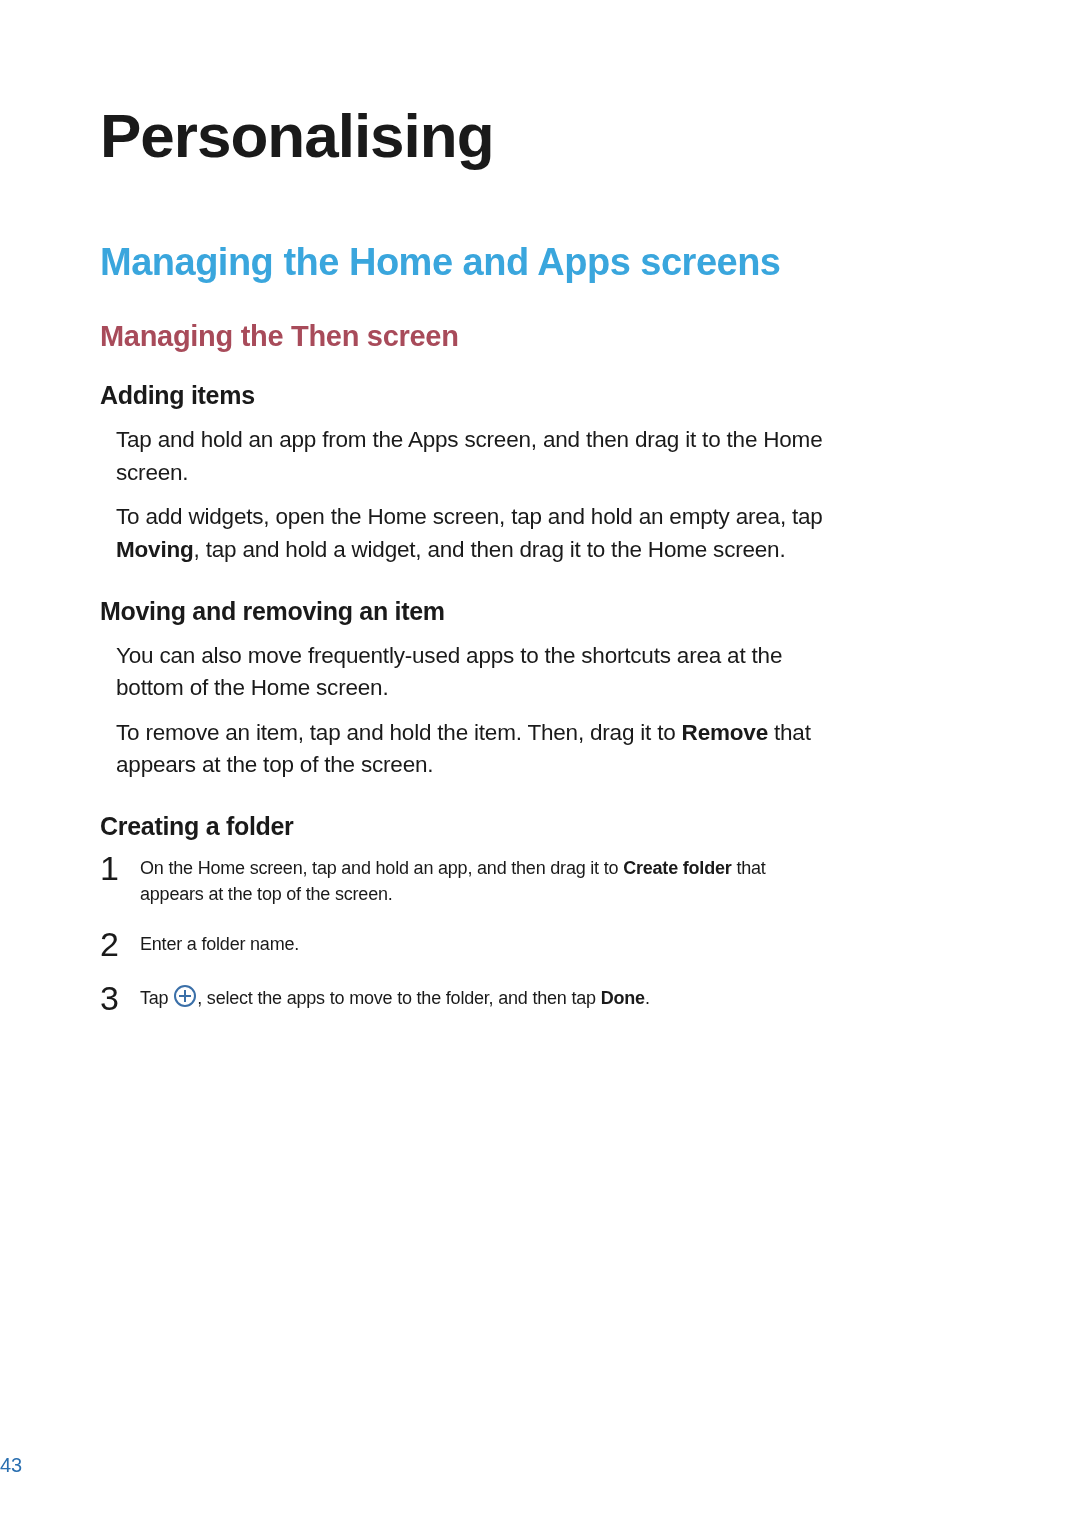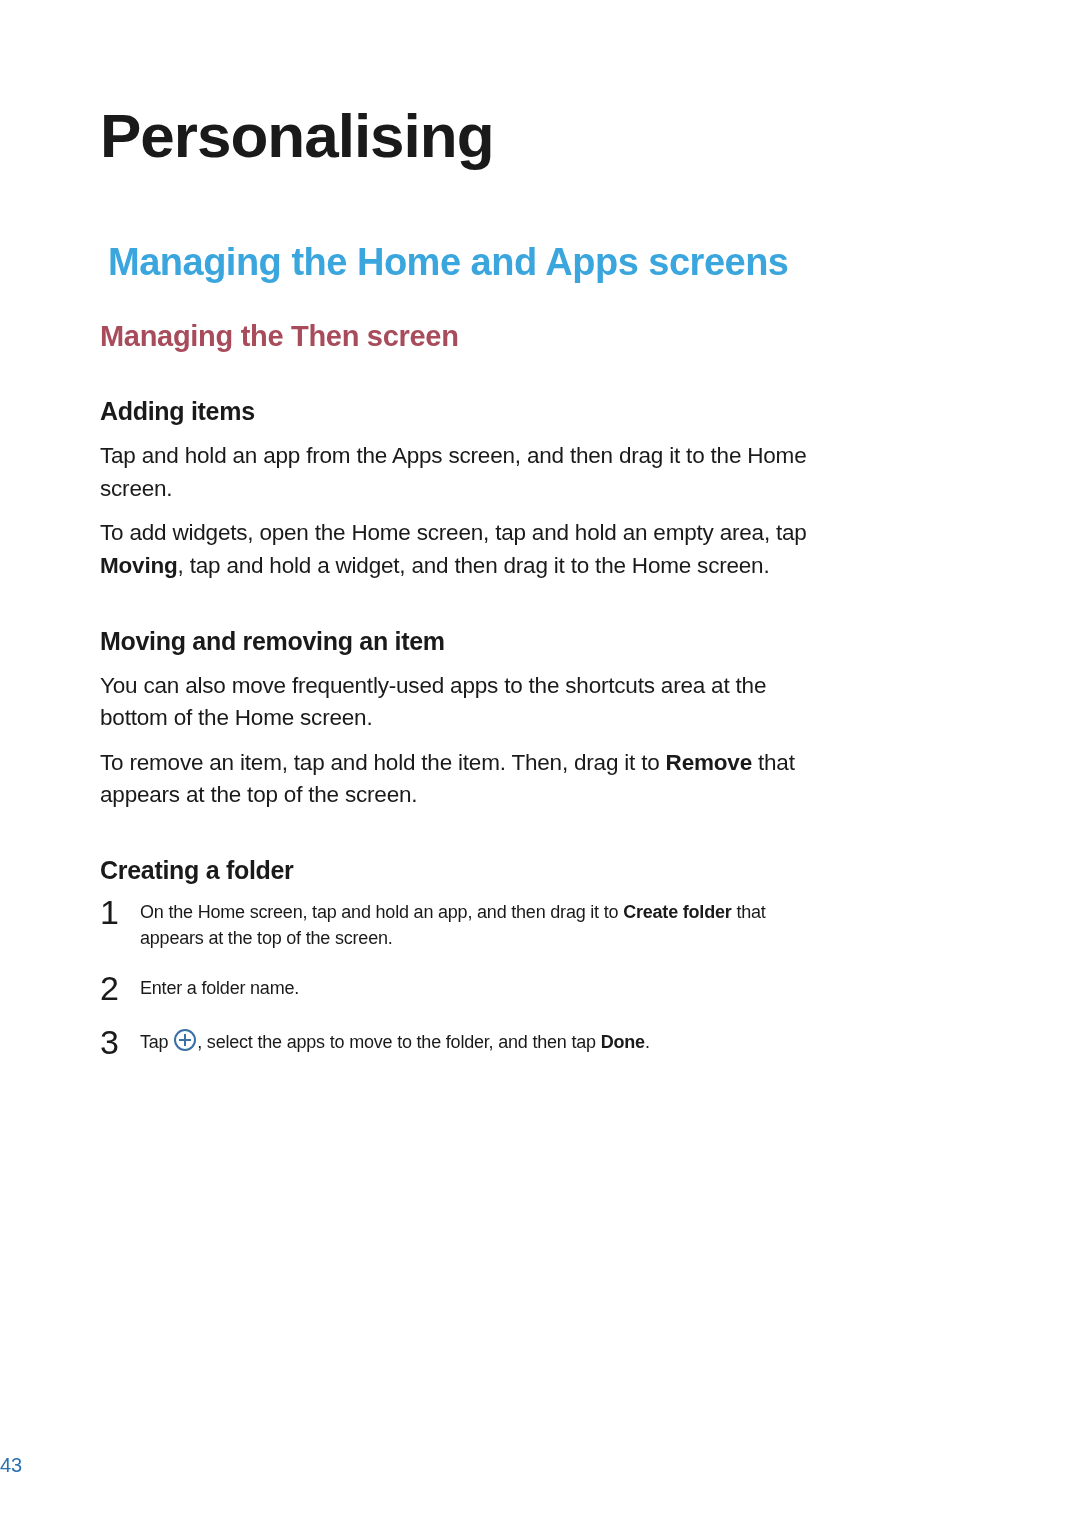--- a/index.html
+++ b/index.html
@@ -16,43 +16,42 @@
     letter-spacing: -1px;
     margin-bottom: 70px;
     color: #1a1a1a;
   }
   .h2 {
     font-size: 38px;
     font-weight: 700;
     color: #3aa6dd;
     margin-bottom: 36px;
     letter-spacing: -0.5px;
-    margin-left: 8px;
   }
   .h3 {
     font-size: 29px;
     font-weight: 700;
     color: #a84b5a;
     margin-bottom: 28px;
     letter-spacing: -0.3px;
   }
   .h4 {
     font-size: 25px;
     font-weight: 700;
     color: #1a1a1a;
     margin-bottom: 14px;
     letter-spacing: -0.3px;
-    margin-top: 44px;
   }
   .para {
     font-size: 22.5px;
     line-height: 1.45;
     color: #1a1a1a;
     margin-bottom: 12px;
     letter-spacing: -0.2px;
+    margin-left: 16px;
   }
   .section { margin-bottom: 30px; }
   .bold { font-weight: 700; }
   .steps { list-style: none; }
   .step {
     display: flex;
     align-items: flex-start;
     margin-bottom: 24px;
   }
   .step-num {

